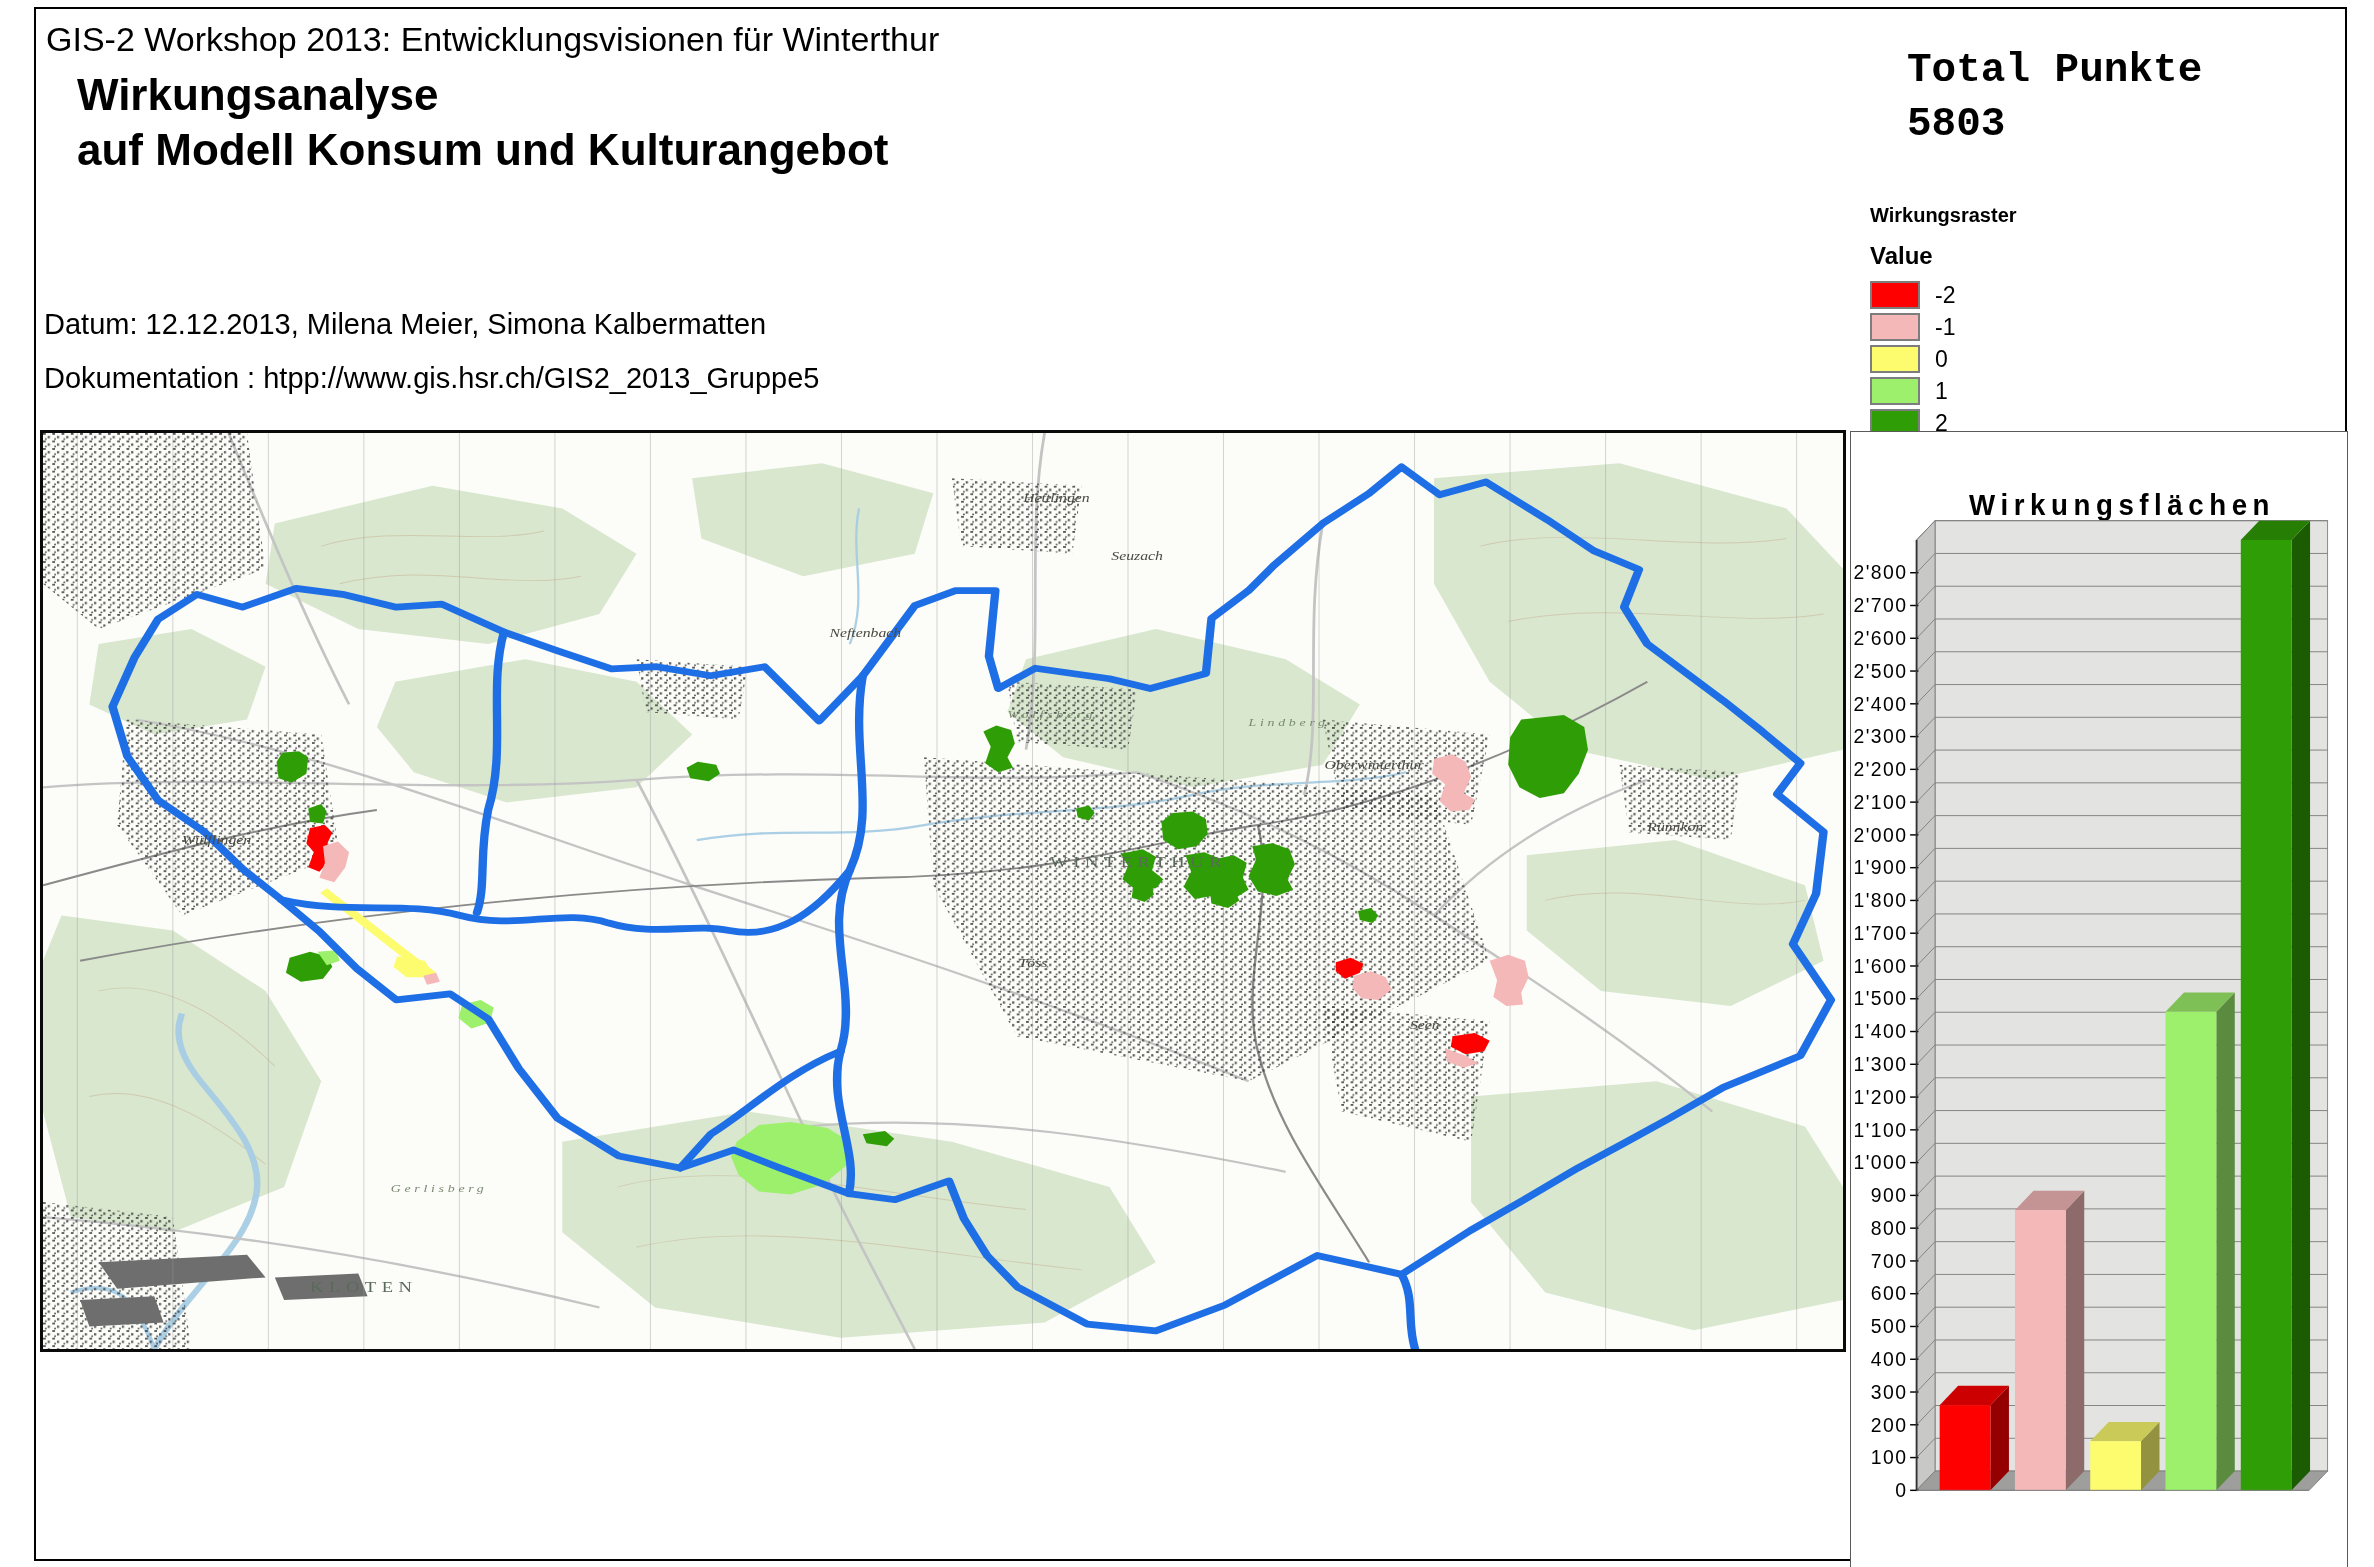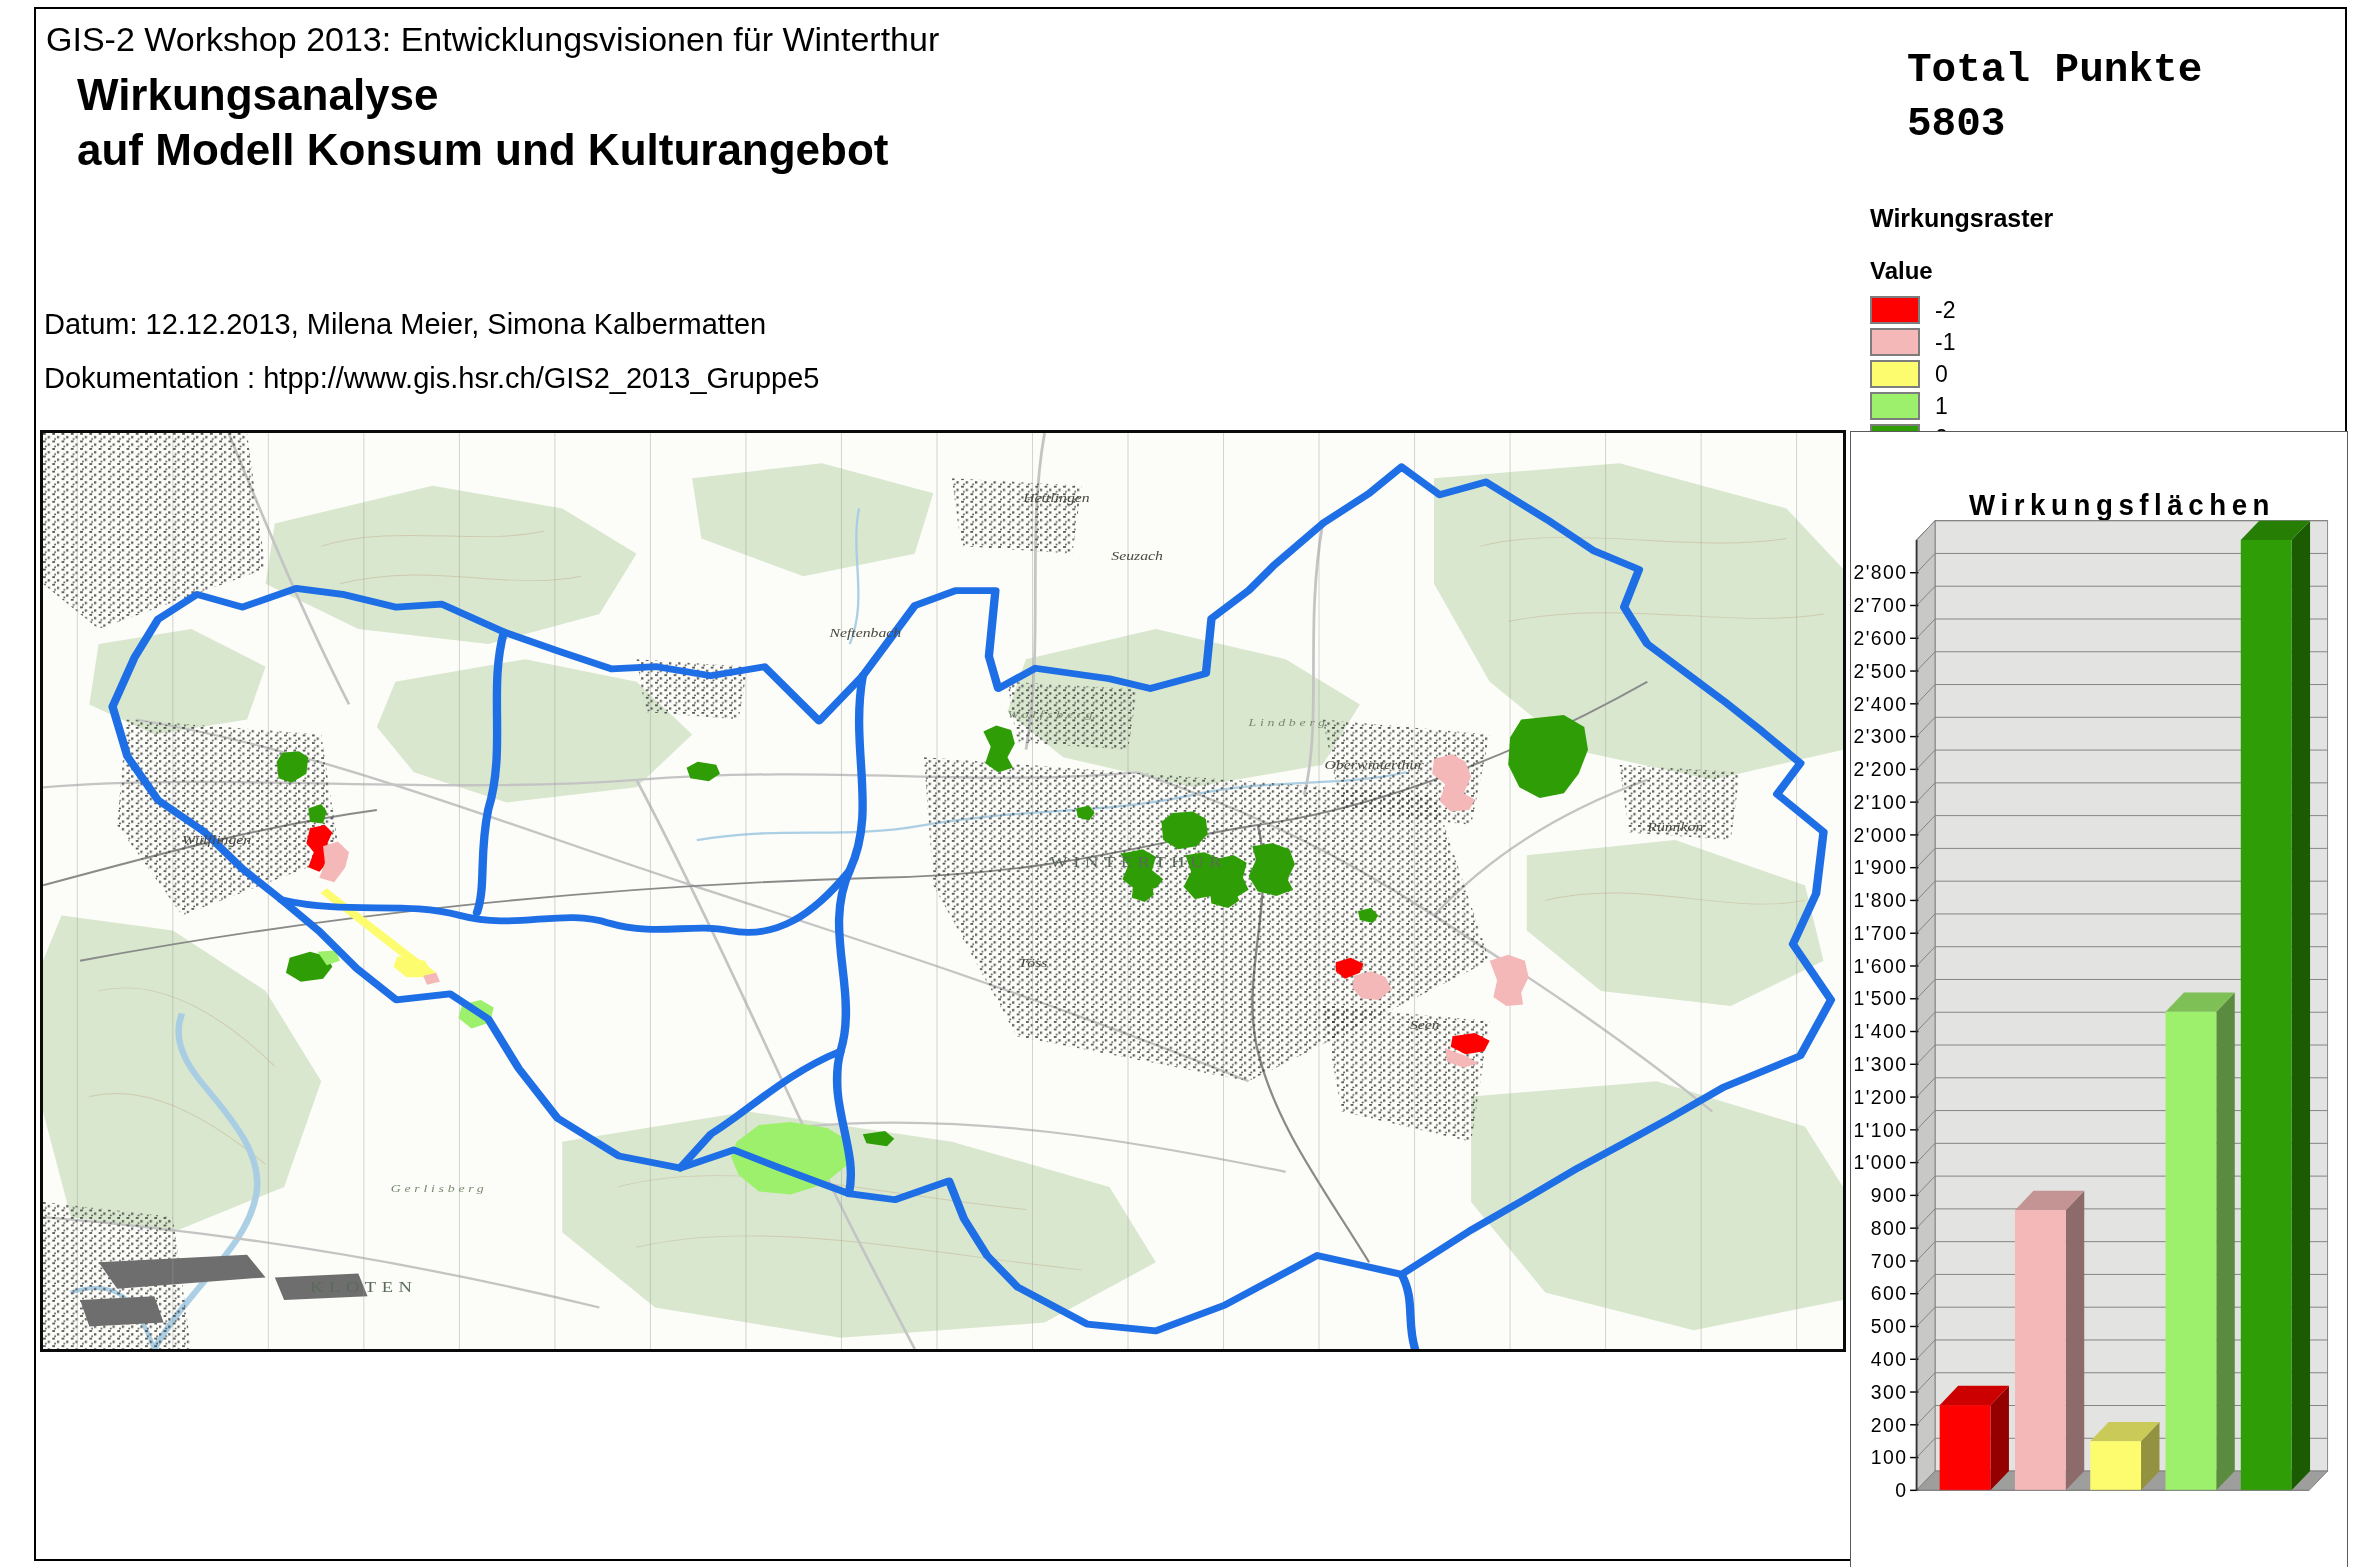--- a/index.html
+++ b/index.html
@@ -10,21 +10,21 @@
   
   .workshop-line{position:absolute;left:46px;top:20.4px;font-size:34px;}
   .title-block{position:absolute;left:44px;top:67px;font-size:44px;font-weight:bold;line-height:55px;margin-left:33px;}
   .datum-line{position:absolute;left:44px;top:308px;font-size:29px;}
   .doc-line{position:absolute;left:44px;top:362px;font-size:29px;}
   
   .total-block{position:absolute;left:1907px;top:43px;width:430px;
                font-size:41px;font-weight:bold;line-height:54px;font-family:Liberation Mono, monospace;}
   
   .legend{position:absolute;left:1870px;top:204px;}
-  .legend-title{font-size:25px;font-weight:bold;margin-bottom:24px;}
+  .legend-title{font-size:20px;font-weight:bold;margin-bottom:15px;}
   .legend-subtitle{font-size:24px;font-weight:bold;margin-bottom:9.3px;}
   .legend-row{display:flex;align-items:center;height:32px;}
   .legend-swatch{width:46px;height:24px;border:2.8px solid #7d7d7d;margin-right:15px;flex:0 0 auto;}
   .legend-label{font-size:23px;}
   
   .map-box{position:absolute;left:40px;top:430px;width:1806px;height:922px;
            border:3.7px solid #0a0a0a;box-sizing:border-box;background:#fbfbf7;}
   .map-box svg{display:block;width:100%;height:100%;}
   
   .chart-panel{position:absolute;left:1850px;top:431px;width:498px;height:1176px;

